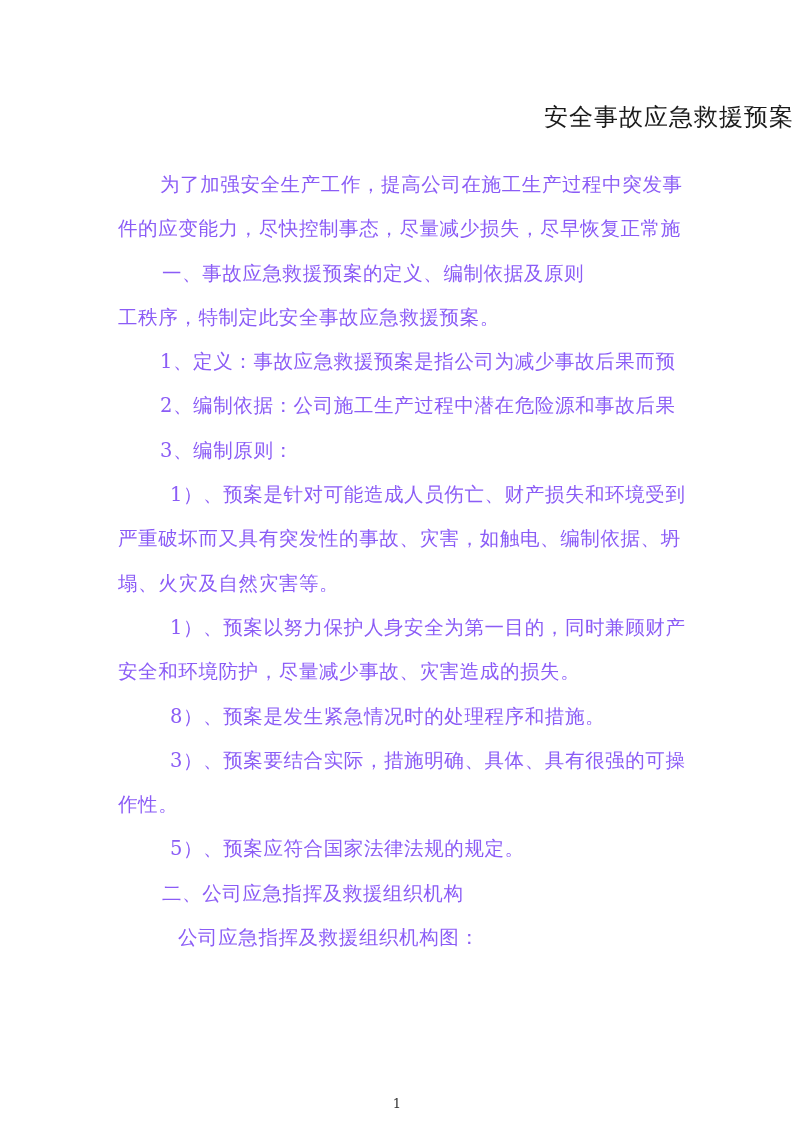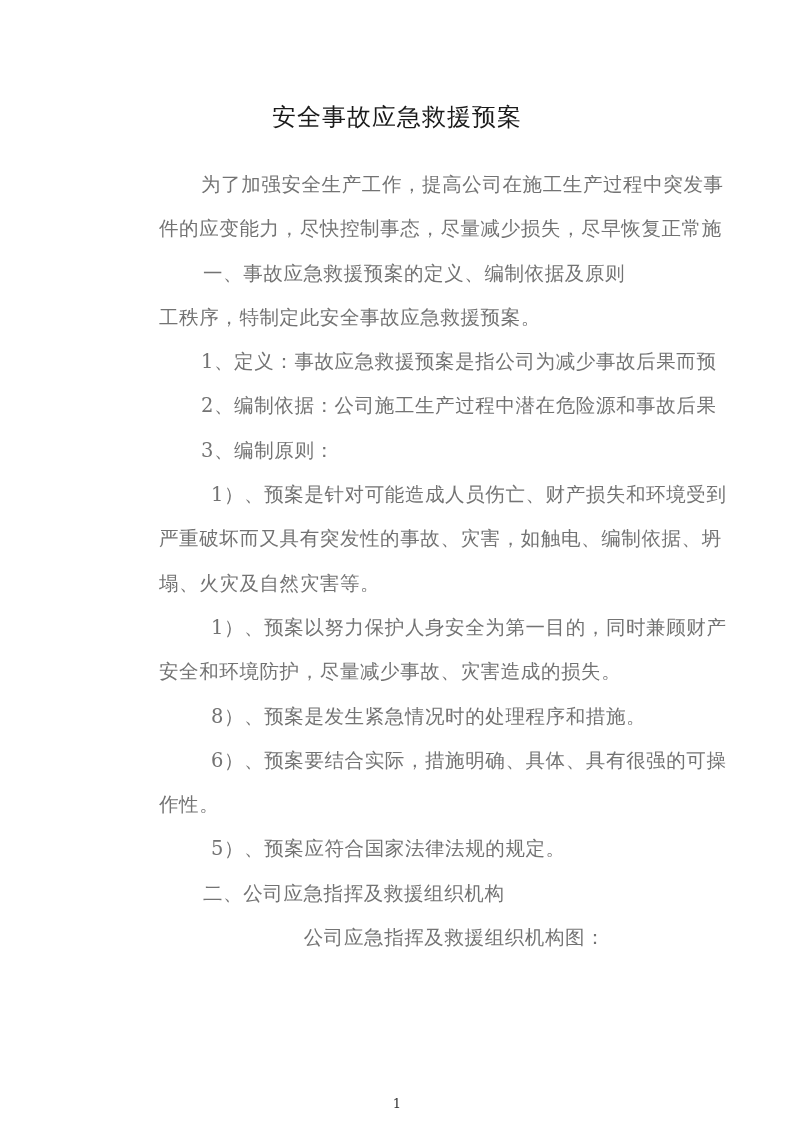--- a/index.html
+++ b/index.html
@@ -1,26 +1,26 @@
 <!DOCTYPE html>
 <html><head>
 <meta charset="utf-8">
 <style>
   html, body { margin: 0; padding: 0; background: #ffffff; }
   body { width: 794px; height: 1123px; position: relative; overflow: hidden;
          font-family: "DejaVu Serif", "Liberation Serif", serif; color: #111; }
   .page { position: absolute; left: 0; top: 0; width: 794px; height: 1123px; background: #fff; }
-  .title { position: absolute; top: 100px; left: 0; width: 794px; text-align: center;
+  .title { position: absolute; top: 100px; left: 0; width: 794px; text-align: right;
            font-size: 24px; line-height: 34px; letter-spacing: 1px; color: #1a1a1a; }
   .body { position: absolute; top: 163px; left: 118px; width: 572px; }
-  .line { font-size: 19.5px; line-height: 44.3px; height: 44.3px; white-space: nowrap; color: #737373; letter-spacing: 0.6px; margin-left: 41px; }
+  .line { font-size: 19.5px; line-height: 44.3px; height: 44.3px; white-space: nowrap; color: #8b5cf6; letter-spacing: 0.6px; }
   .ind2 { padding-left: 42px; }
   .ind1 { padding-left: 44px; }
   .ind3 { padding-left: 52px; }
-  .ind4 { padding-left: 60px; text-align: center; }
+  .ind4 { padding-left: 60px; }
   .pagenum { position: absolute; top: 1096px; left: 0; width: 794px; text-align: center;
              font-size: 13px; color: #333; }
 </style>
 </head>
 <body>
 
 <div class="page">
   <div class="title">安全事故应急救援预案</div>
 
   <div class="body">
@@ -30,21 +30,21 @@
     <div class="line">工秩序，特制定此安全事故应急救援预案。</div>
     <div class="line ind2">1、定义：事故应急救援预案是指公司为减少事故后果而预</div>
     <div class="line ind2">2、编制依据：公司施工生产过程中潜在危险源和事故后果</div>
     <div class="line ind2">3、编制原则：</div>
     <div class="line ind3">1）、预案是针对可能造成人员伤亡、财产损失和环境受到</div>
     <div class="line">严重破坏而又具有突发性的事故、灾害，如触电、编制依据、坍</div>
     <div class="line">塌、火灾及自然灾害等。</div>
     <div class="line ind3">1）、预案以努力保护人身安全为第一目的，同时兼顾财产</div>
     <div class="line">安全和环境防护，尽量减少事故、灾害造成的损失。</div>
     <div class="line ind3">8）、预案是发生紧急情况时的处理程序和措施。</div>
-    <div class="line ind3">6）、预案要结合实际，措施明确、具体、具有很强的可操</div>
+    <div class="line ind3">3）、预案要结合实际，措施明确、具体、具有很强的可操</div>
     <div class="line">作性。</div>
     <div class="line ind3">5）、预案应符合国家法律法规的规定。</div>
     <div class="line ind1">二、公司应急指挥及救援组织机构</div>
     <div class="line ind4">公司应急指挥及救援组织机构图：</div>
   </div>
 
   <div class="pagenum">1</div>
 </div>
 
 </body></html>

